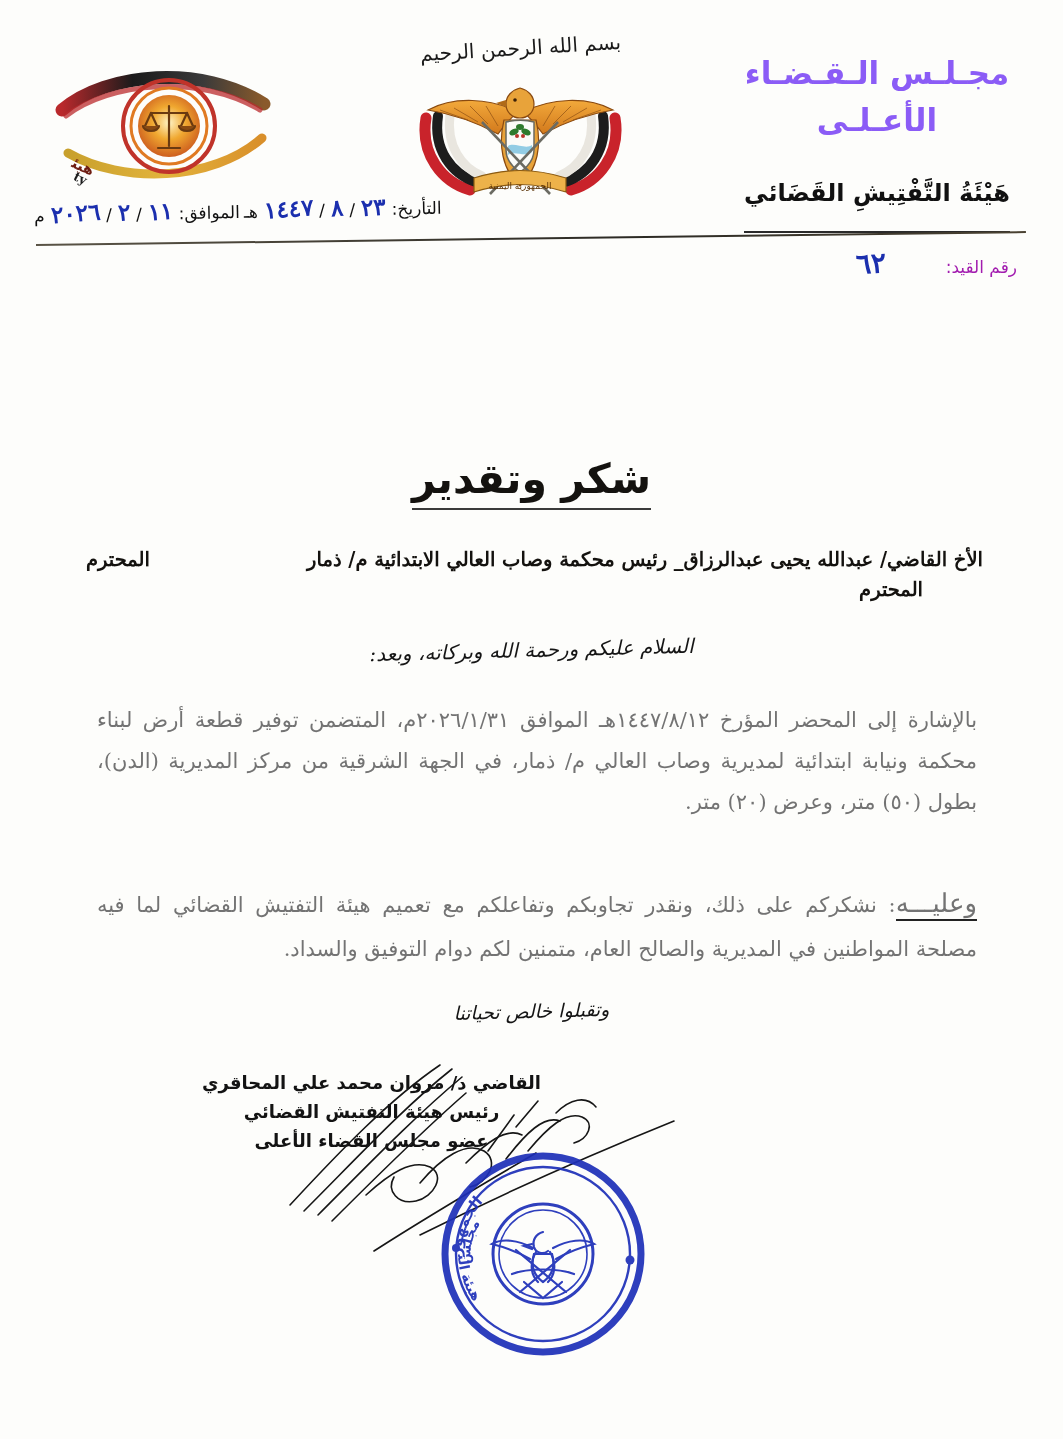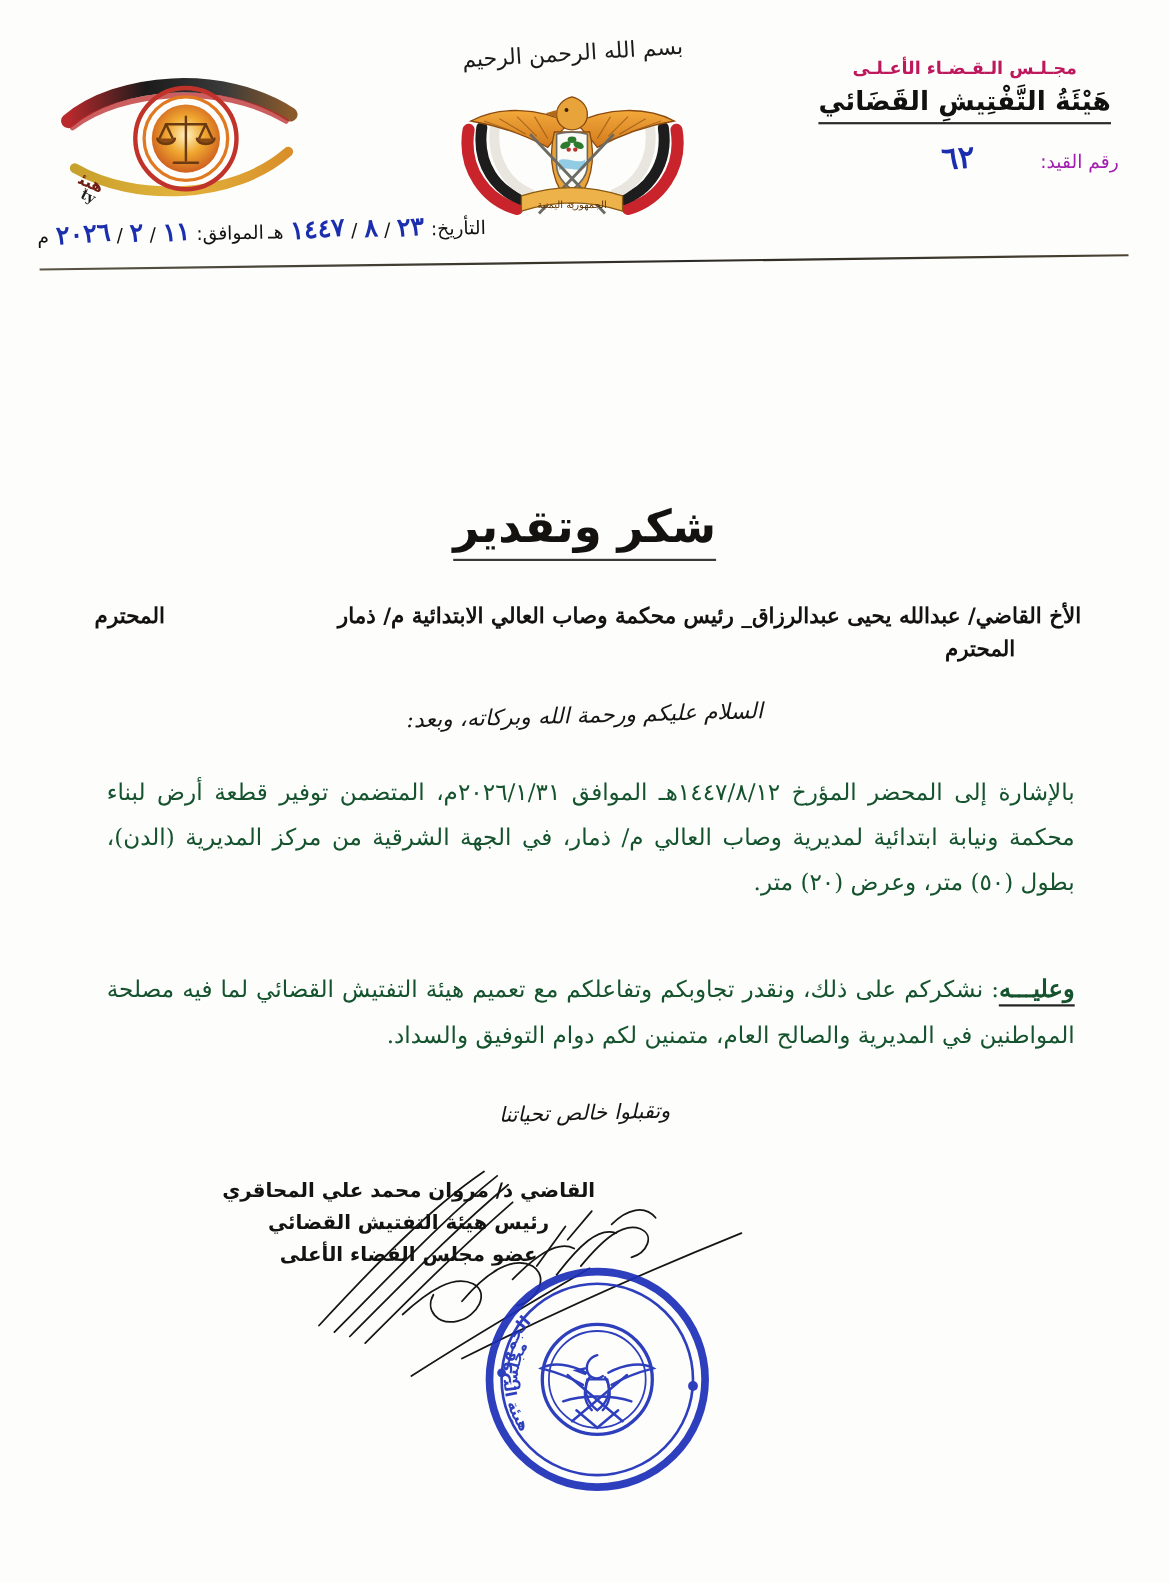--- a/index.html
+++ b/index.html
@@ -58,35 +58,36 @@
 
   
   .header-titles {
     position: absolute;
     right: 36px;
     top: 50px;
     width: 300px;
     text-align: center;
   }
   .hdr-line1 {
-    font-size: 16px;
+    font-size: 31px;
     font-weight: bold;
     letter-spacing: 2px;
     line-height: 1.5;
-    color: #be185d;
+    color: #8b5cf6;
   }
   .hdr-line2 {
     font-size: 24px;
     font-weight: bold;
     letter-spacing: 1px;
     line-height: 1.5;
     color: #111;
     border-bottom: 2px solid #2a2a2a;
-    padding-bottom: 1px;
+    padding-bottom: 20px;
     display: inline-block;
+    margin-top: 32px;
   }
   .reg-row {
     margin-top: 14px;
     font-size: 17px;
     display: flex;
     justify-content: flex-start;
     align-items: baseline;
     gap: 60px;
     padding-right: 10px;
   }
@@ -185,27 +186,27 @@
 
   .para {
     position: absolute;
     right: 86px;
     width: 880px;
     font-family: "DejaVu Serif", "Liberation Serif", serif;
     font-size: 21px;
     line-height: 1.95;
     text-align: justify;
     text-align-last: right;
-    color: #14532d;
+    color: #737373;
   }
   .para-1 { top: 700px; }
   .para-2 { top: 878px; }
   .para-2 .lead {
-    font-weight: bold;
-    font-size: 22px;
+    font-weight: normal;
+    font-size: 26px;
   }
   .underline-stretch {
     border-bottom: 2px solid #222;
     padding-bottom: 1px;
   }
 
   .closing {
     position: absolute;
     top: 1000px;
     left: 0; right: 0;

